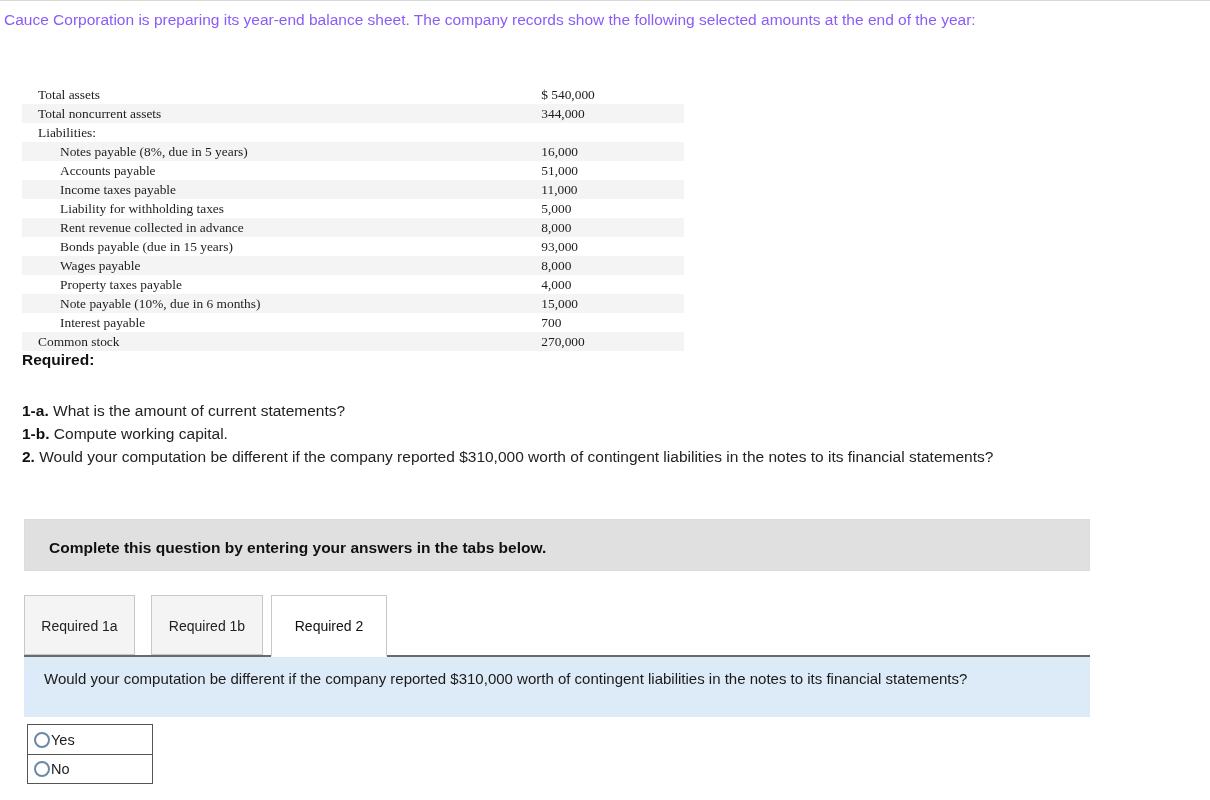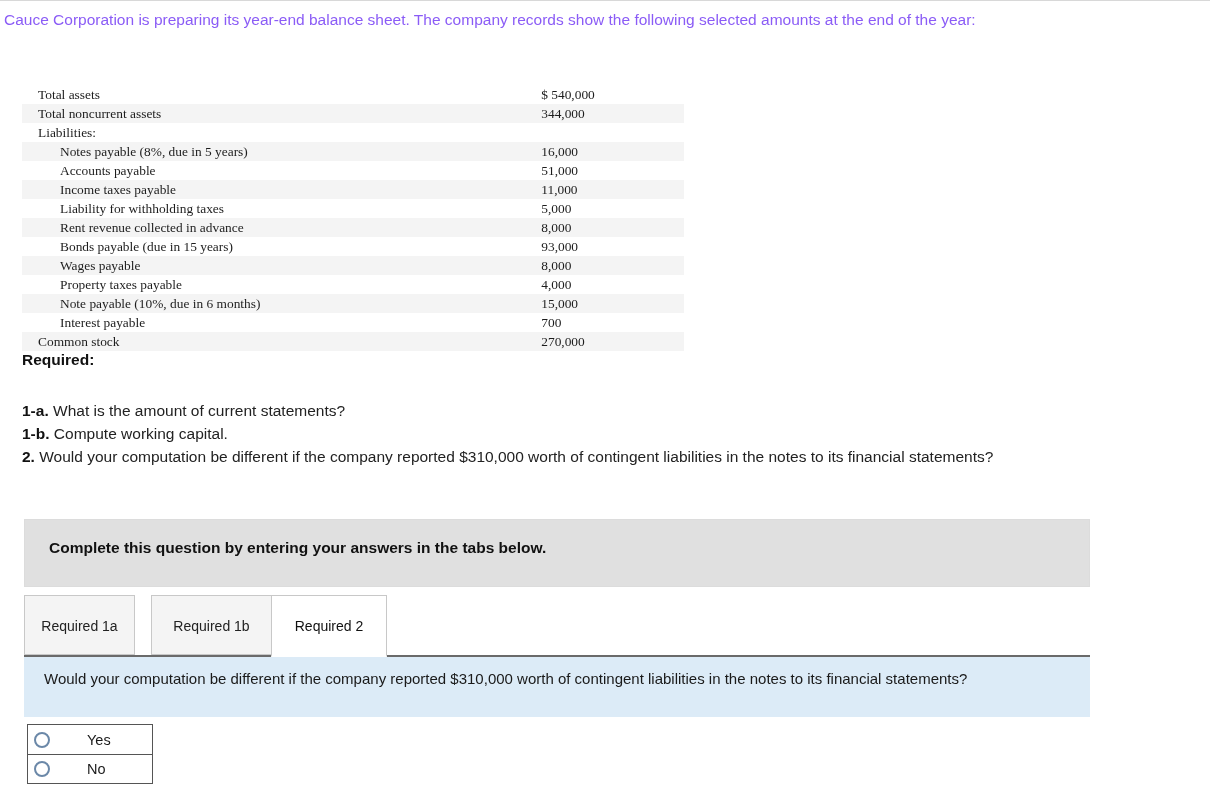--- a/index.html
+++ b/index.html
@@ -95,21 +95,21 @@
     font-weight: bold;
     color: #111111;
   }
 
   
   .instruction-banner {
     position: absolute;
     left: 24px;
     top: 519px;
     width: 1066px;
-    height: 68px;
+    height: 52px;
     background: #e0e0e0;
     border: 1px solid #dcdcdc;
   }
   .instruction-banner .text {
     position: absolute;
     left: 24px;
     top: 19px;
     font-size: 15.5px;
     font-weight: bold;
     color: #111111;
@@ -137,21 +137,21 @@
     cursor: pointer;
   }
   .tab.active {
     background: #ffffff;
     border-bottom: 2px solid #ffffff;
     height: 62px;
     z-index: 3;
     color: #111111;
   }
   #tab-0 { left: 0px;   width: 111px; }
-  #tab-1 { left: 127px; width: 121px; }
+  #tab-1 { left: 127px; width: 112px; }
   #tab-2 { left: 247px; width: 116px; }
 
   
   .question-panel {
     position: absolute;
     left: 24px;
     top: 657px;
     width: 1066px;
     height: 60px;
     background: #dcebf7;
@@ -175,21 +175,20 @@
     border: 1px solid #555555;
     background: #ffffff;
   }
   .answer-row {
     position: relative;
     height: 29px;
     display: flex;
     align-items: center;
     padding-left: 6px;
     cursor: pointer;
-    gap: 36px;
   }
   .answer-row + .answer-row { border-top: 1px solid #555555; }
   .radio {
     width: 16px;
     height: 16px;
     border: 2px solid #6b88a8;
     border-radius: 50%;
     background: #ffffff;
     flex: 0 0 auto;
   }

